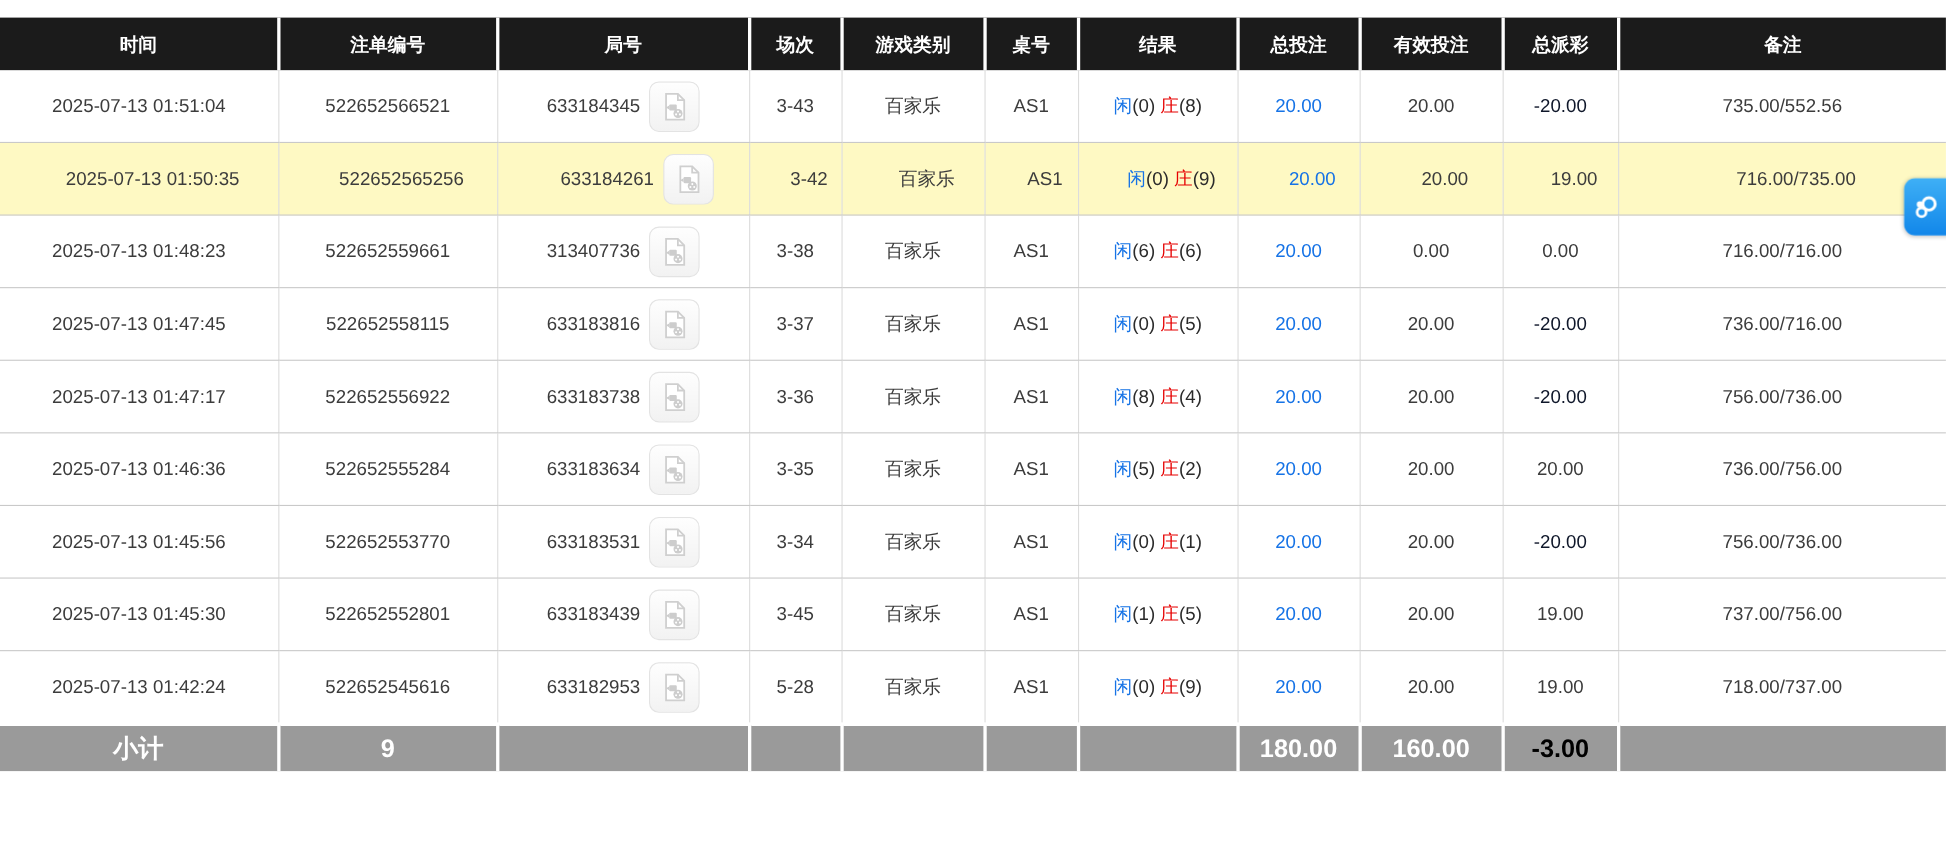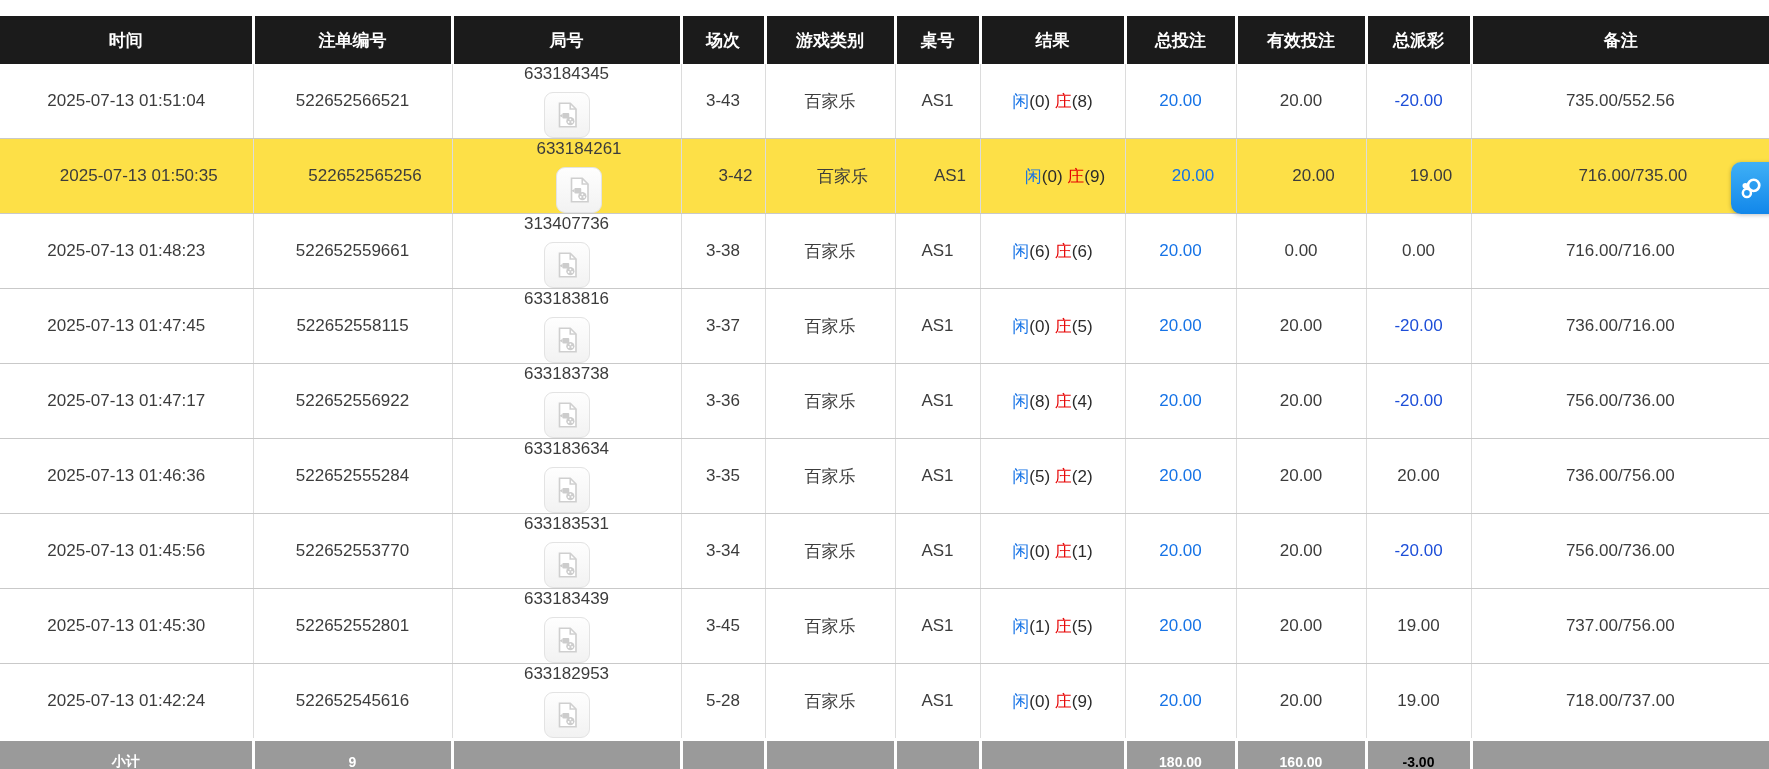--- a/index.html
+++ b/index.html
@@ -18,38 +18,38 @@
   }
   thead th:last-child{border-right:none;}
 
   tbody td{
     height:65px;text-align:center;vertical-align:middle;
     font-size:17px;color:#3c3c3c;background:#ffffff;
     border-bottom:1px solid #c9c9c9;border-right:1px solid #dcdcdc;
     padding:0;white-space:nowrap;
   }
   tbody td:last-child{border-right:none;}
-  tr.highlight td{background:#fde047;padding-left:25px;}
+  tr.highlight td{background:#fef9c3;padding-left:25px;}
 
   td.blue{color:#1673e6;}
-  td.neg{color:#1d4ed8;}
+  td.neg{color:#0f172a;}
   .result .p{color:#1673e6;}
   .result .b{color:#e60000;}
   .result .n{color:#2b2b2b;}
 
-  .round-wrap{display:flex;align-items:center;justify-content:center;gap:8px;flex-direction:column;}
+  .round-wrap{display:flex;align-items:center;justify-content:center;gap:8px;}
   .video-btn{
     width:46px;height:46px;border:1px solid #e3e3e3;border-radius:9px;
     background:linear-gradient(180deg,#fefefe,#f2f2f2);
     display:flex;align-items:center;justify-content:center;
     cursor:pointer;padding:0;
   }
 
   tr.totals td{
-    background:#9a9a9a;color:#ffffff;font-weight:bold;font-size:14px;
+    background:#9a9a9a;color:#ffffff;font-weight:bold;font-size:23px;
     border-right:3px solid #ffffff;border-top:3px solid #ffffff;
     border-bottom:none;height:41px;
   }
   tr.totals td:last-child{border-right:none;}
   tr.totals.last td{border-bottom:1px solid #cccccc;}
   tr.totals td.neg{color:#000000;}
 
   .fab{
     position:fixed;right:-10px;top:162px;width:48px;height:52px;
     border:none;border-radius:10px;cursor:pointer;

